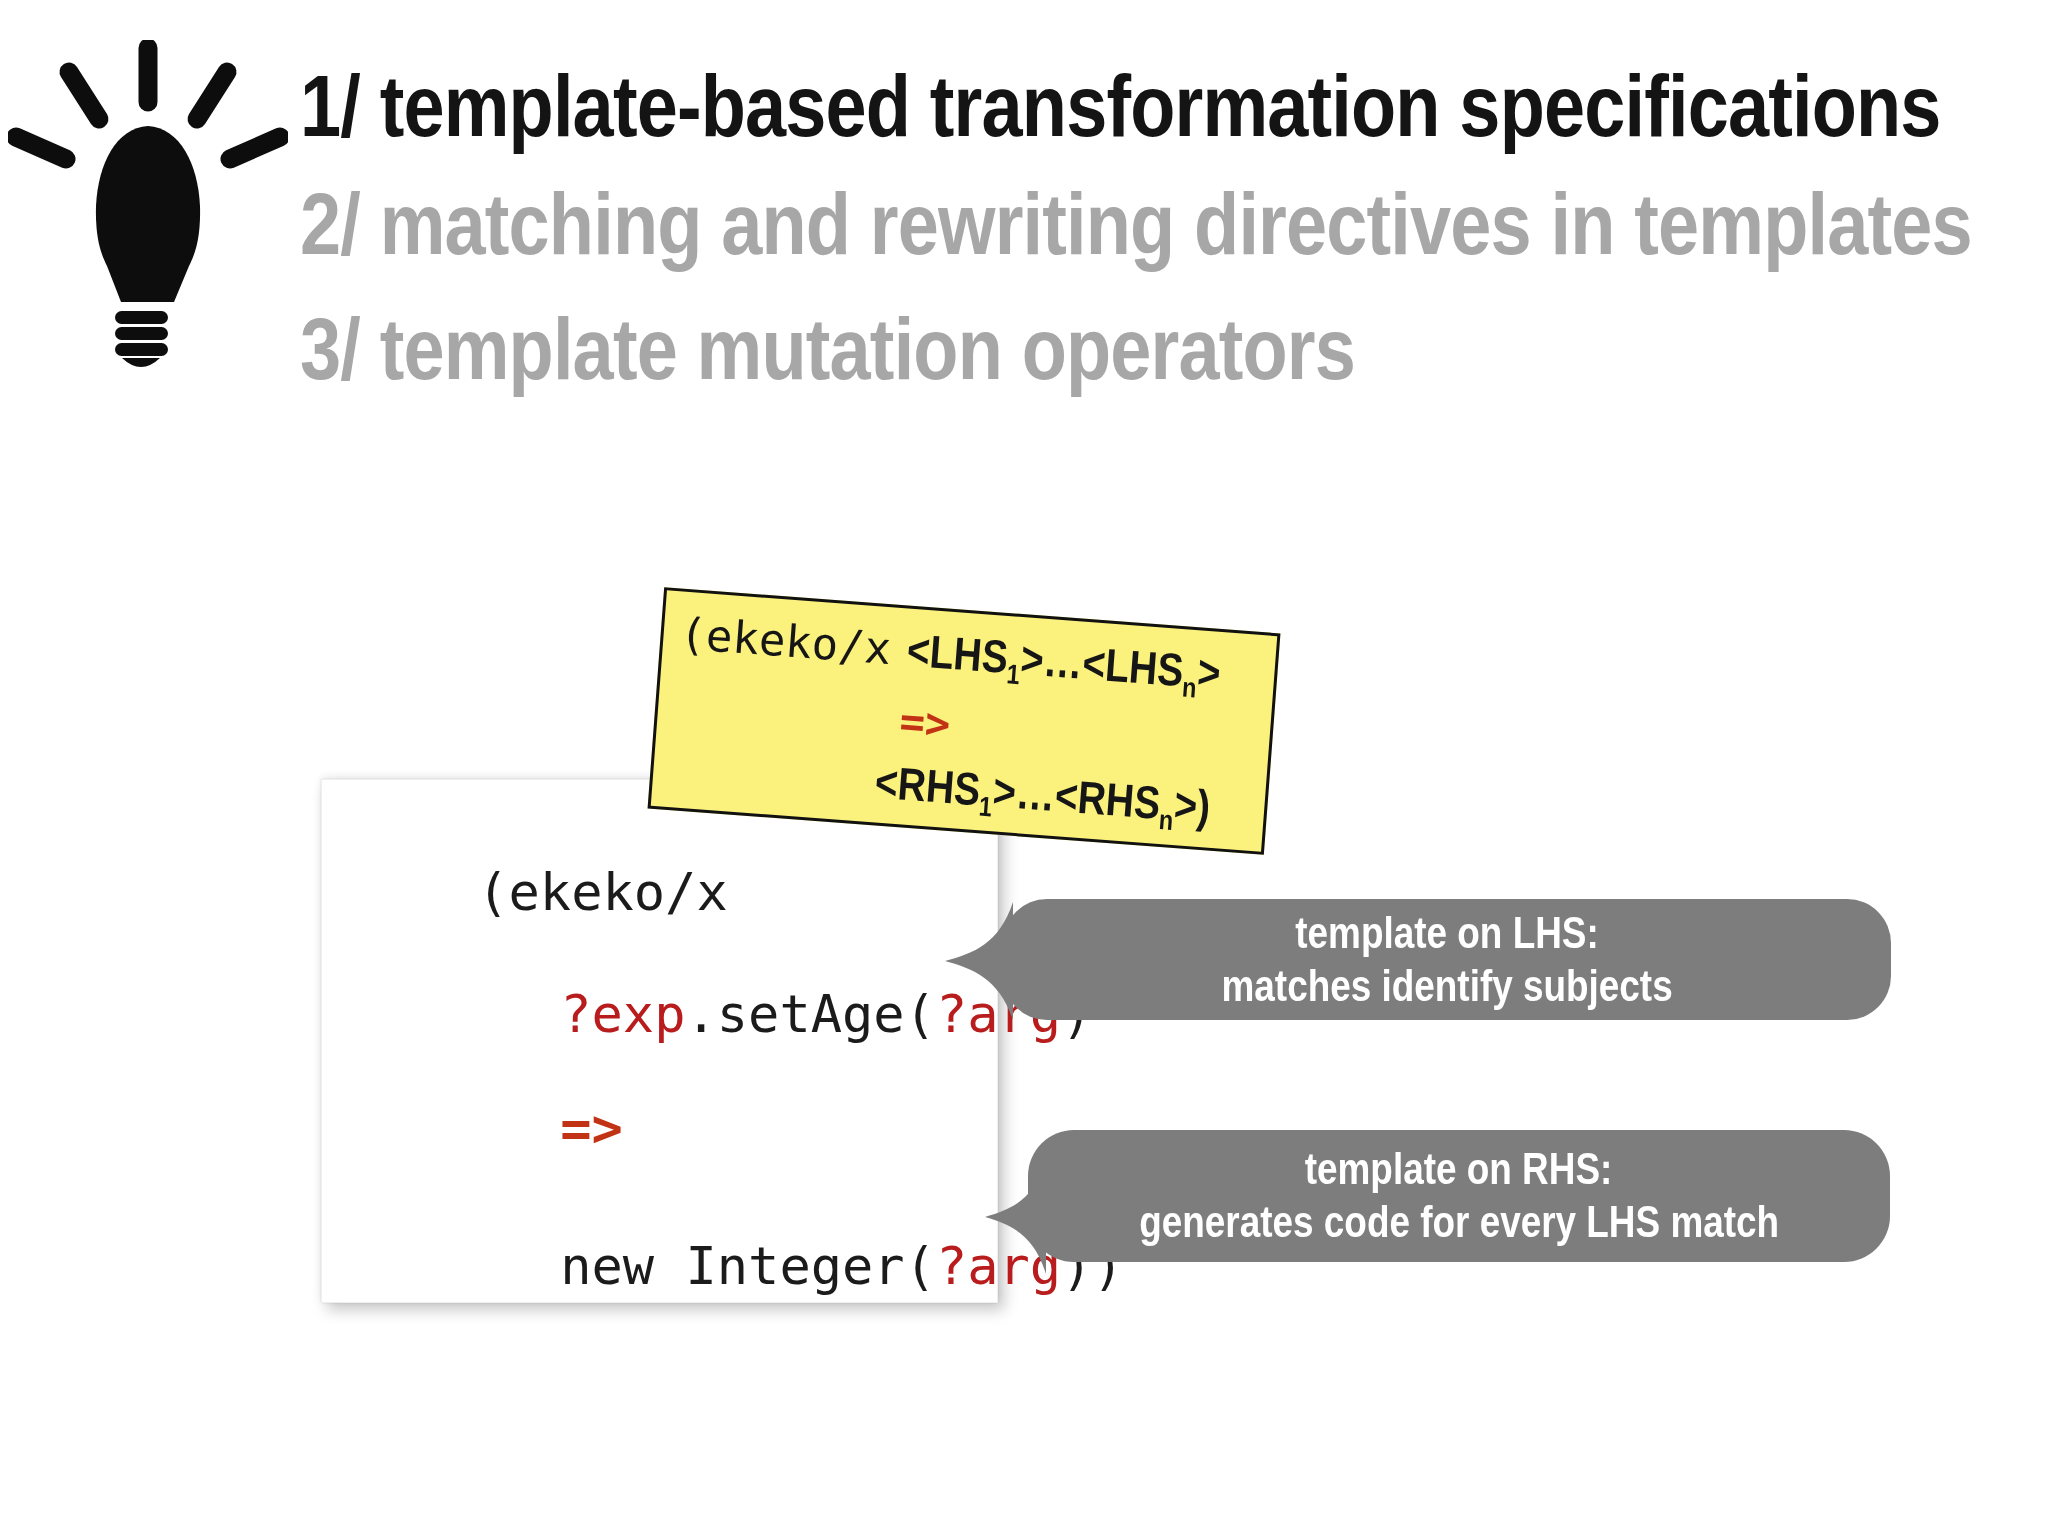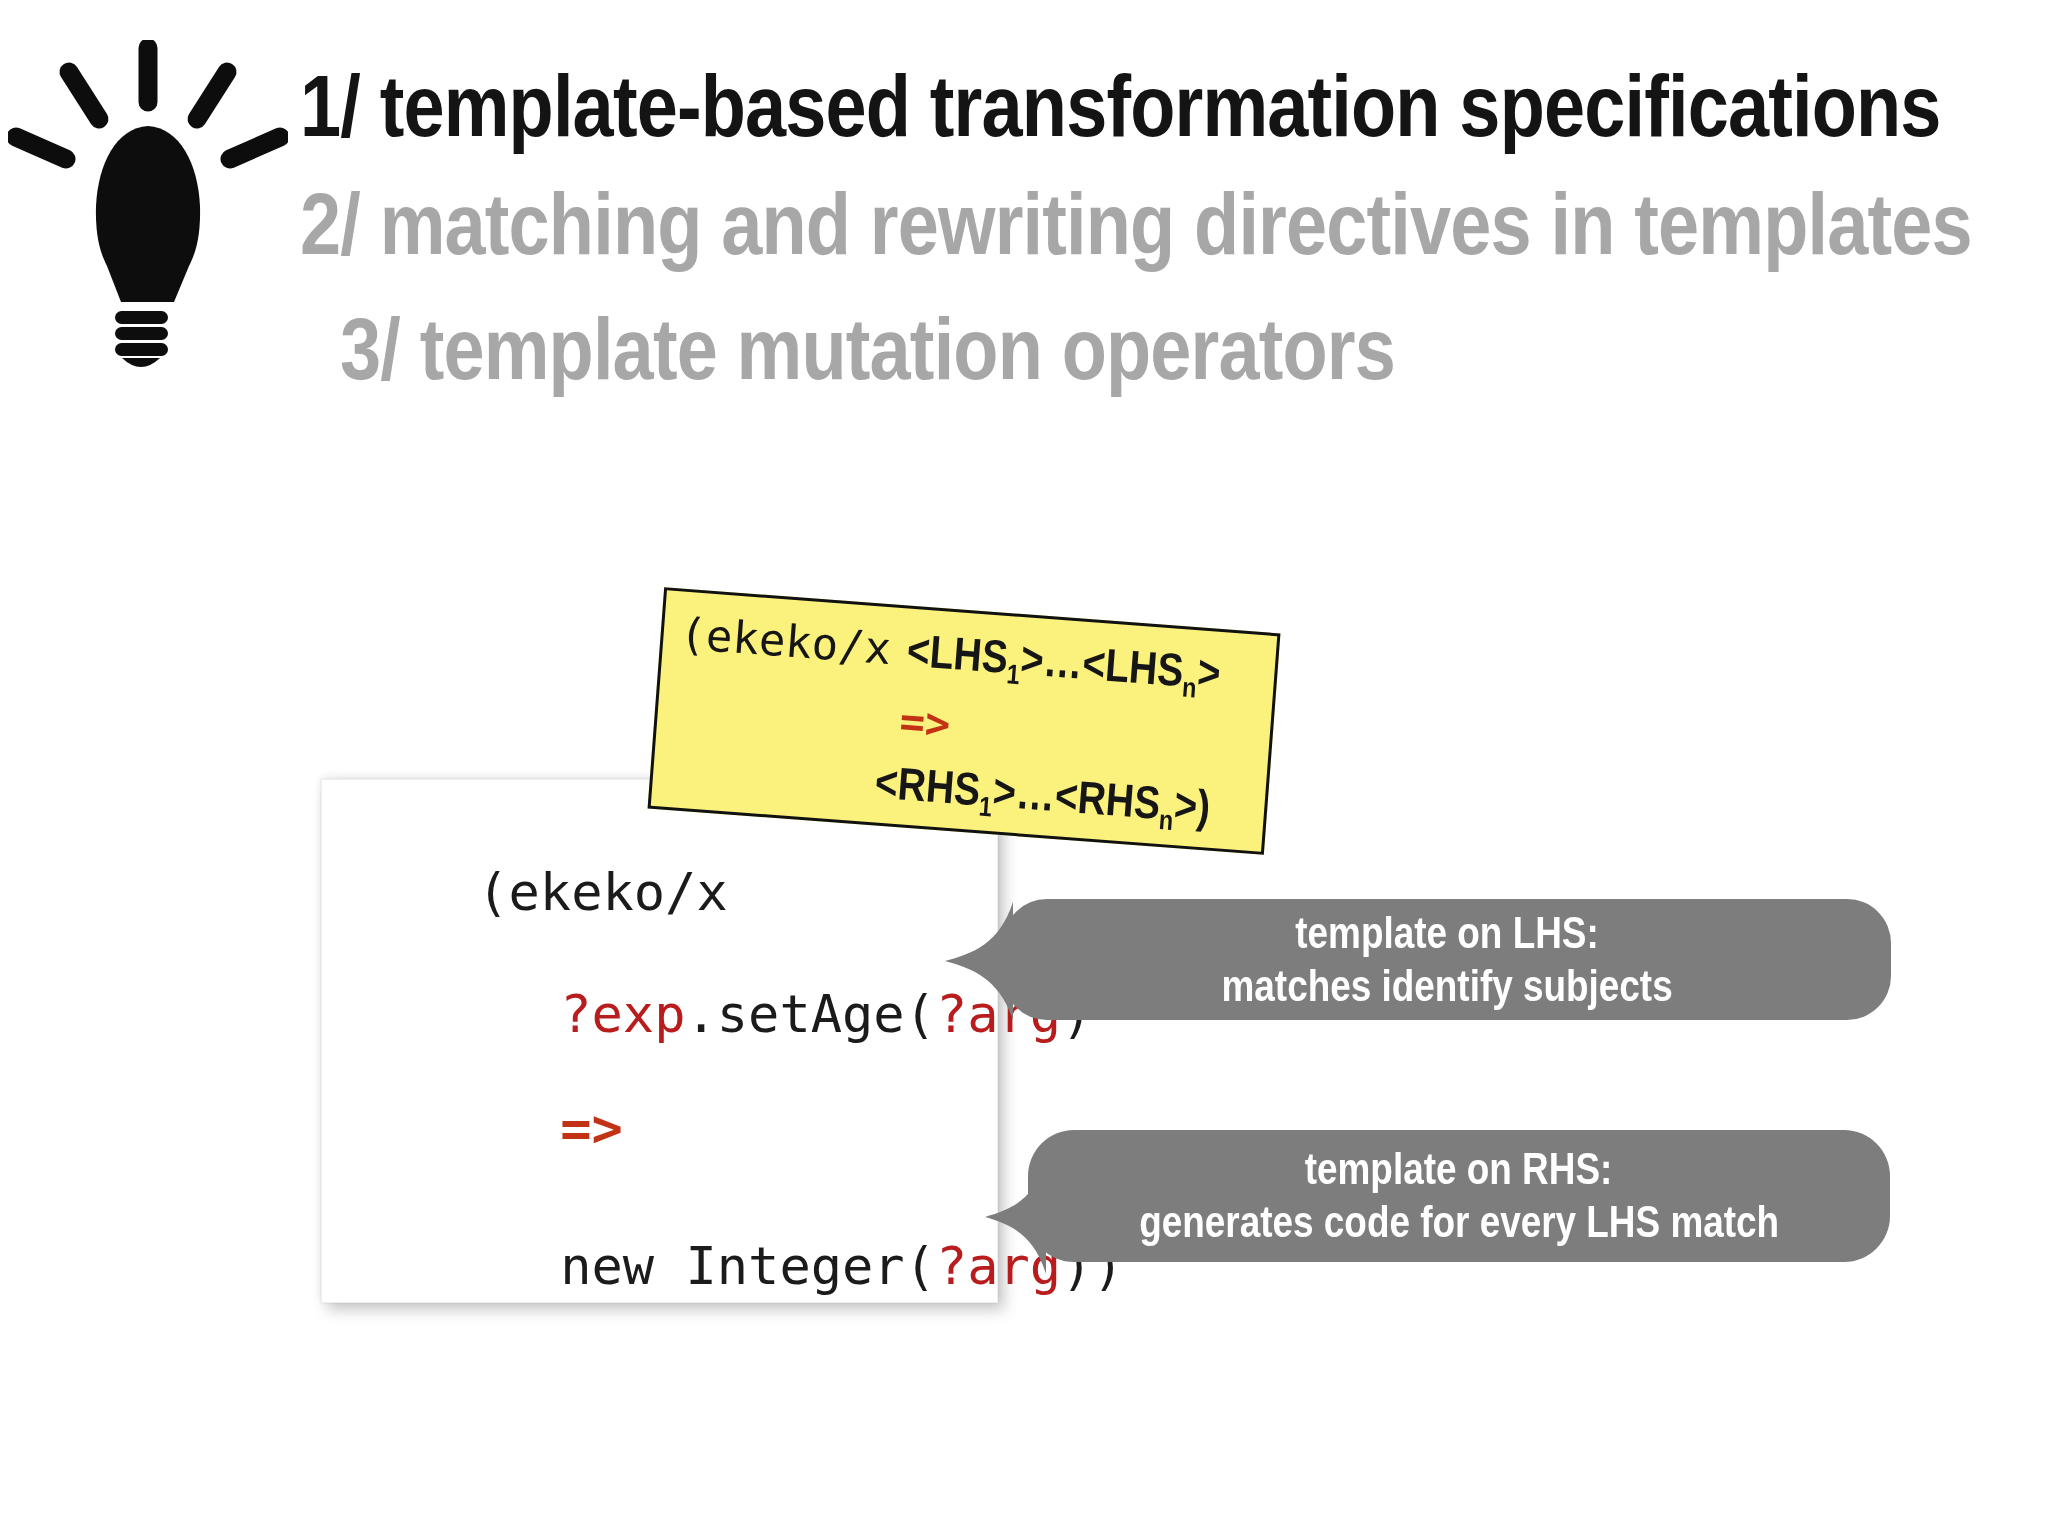--- a/index.html
+++ b/index.html
@@ -22,21 +22,21 @@
     letter-spacing:-1px;
   }
   .agenda-line .squeeze{
     display:inline-block;
     transform:scaleX(0.84);
     transform-origin:0 50%;
     white-space:nowrap;
   }
   .agenda-active{color:#141414;top:62px;}
   .agenda-muted2{color:#a7a7a7;top:180px;}
-  .agenda-muted3{color:#a7a7a7;top:305px;margin-left:40px;}
+  .agenda-muted3{color:#a7a7a7;top:305px;}
 
   .bulb{position:absolute;left:8px;top:40px;width:280px;height:332px;}
 
   
   .note{
     position:absolute;
     left:655px;top:610px;
     width:618px;height:222px;
     background:#fbf17d;
     border:3px solid #111111;

